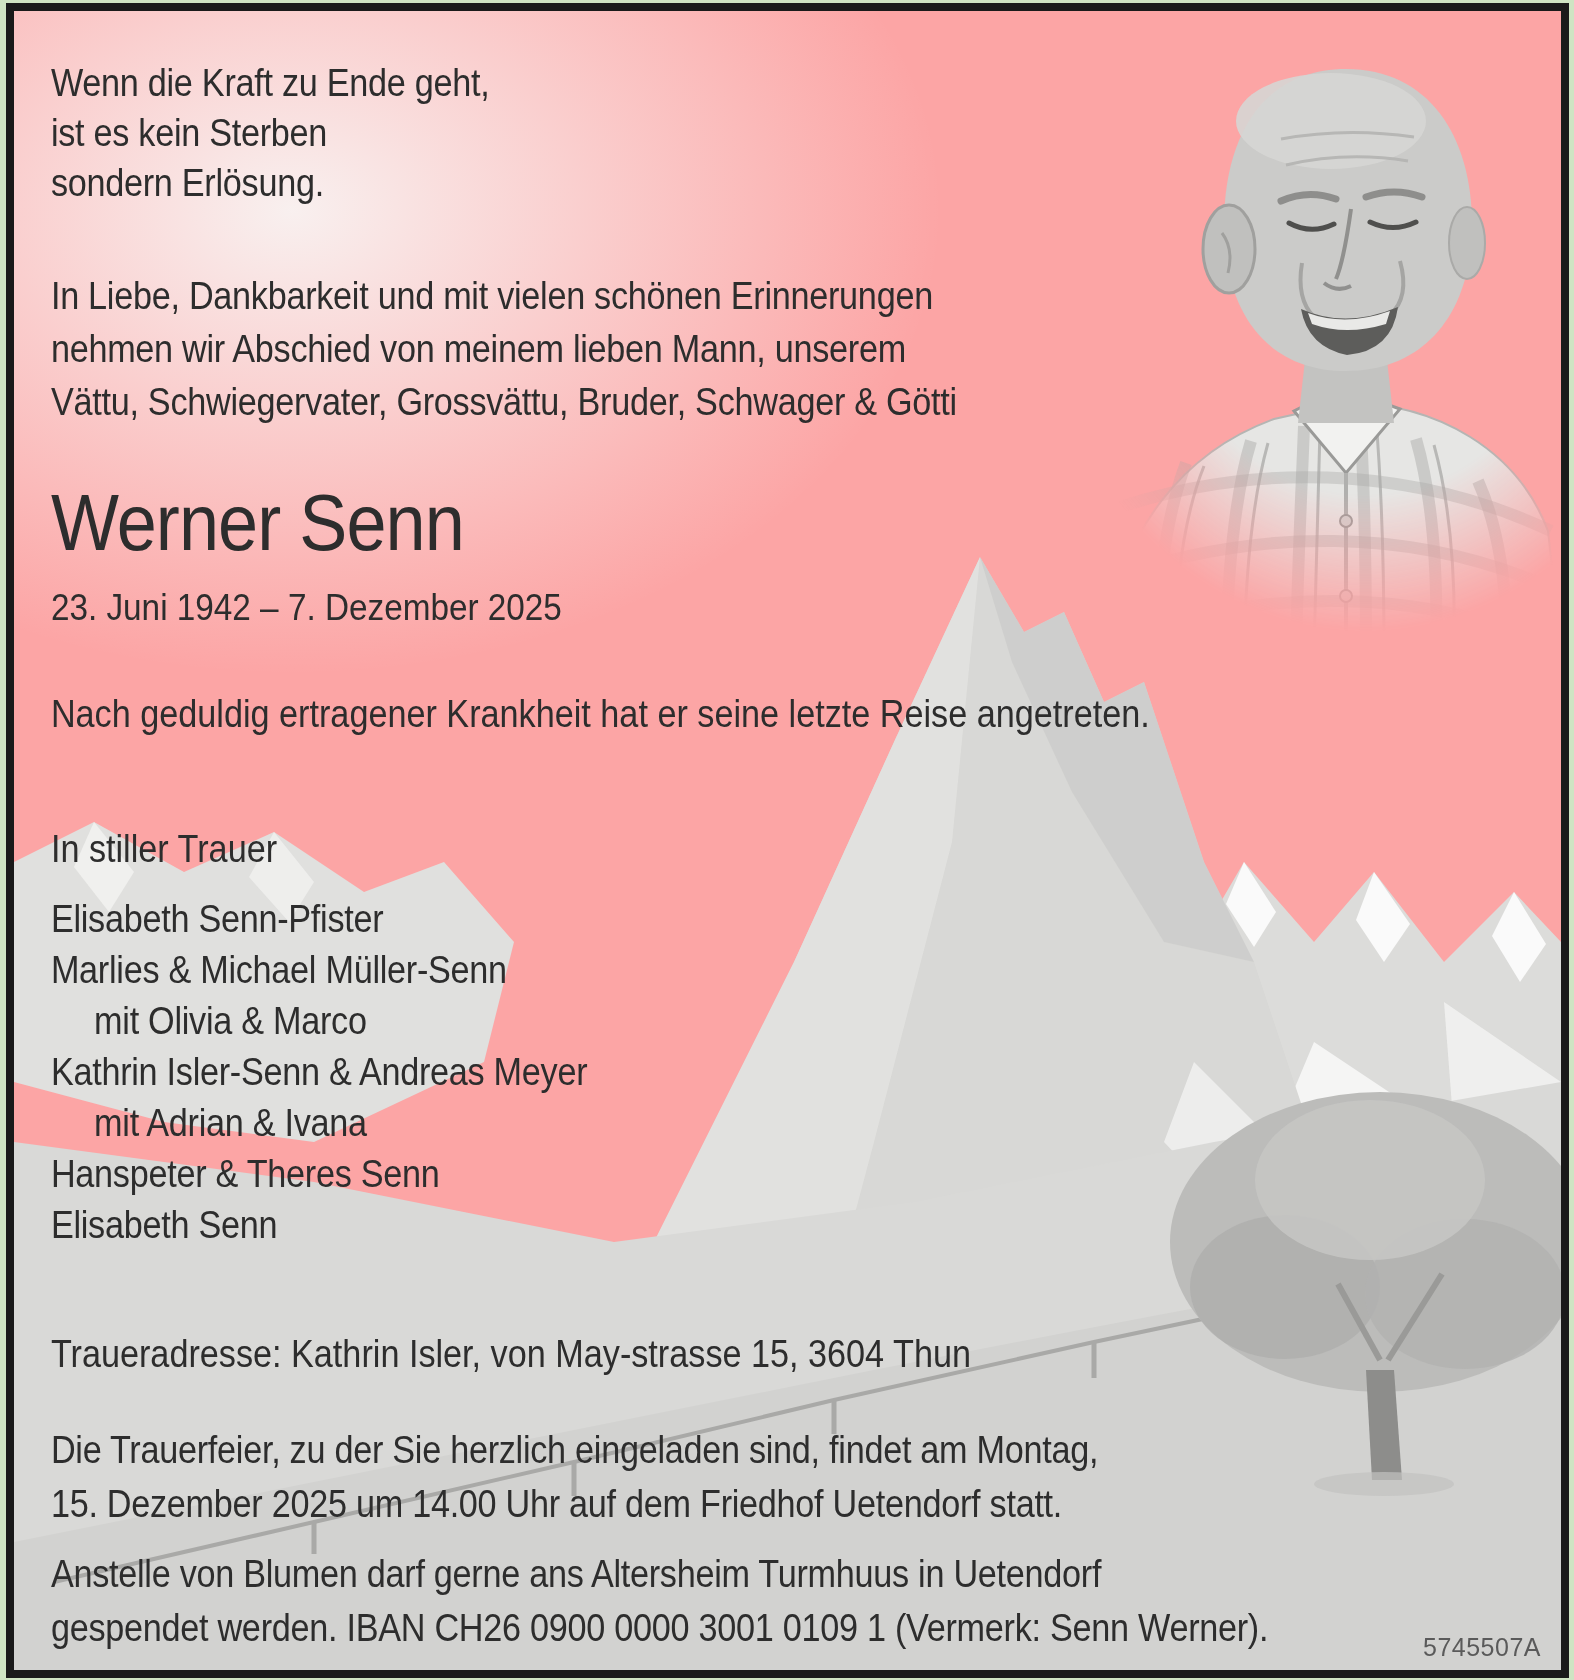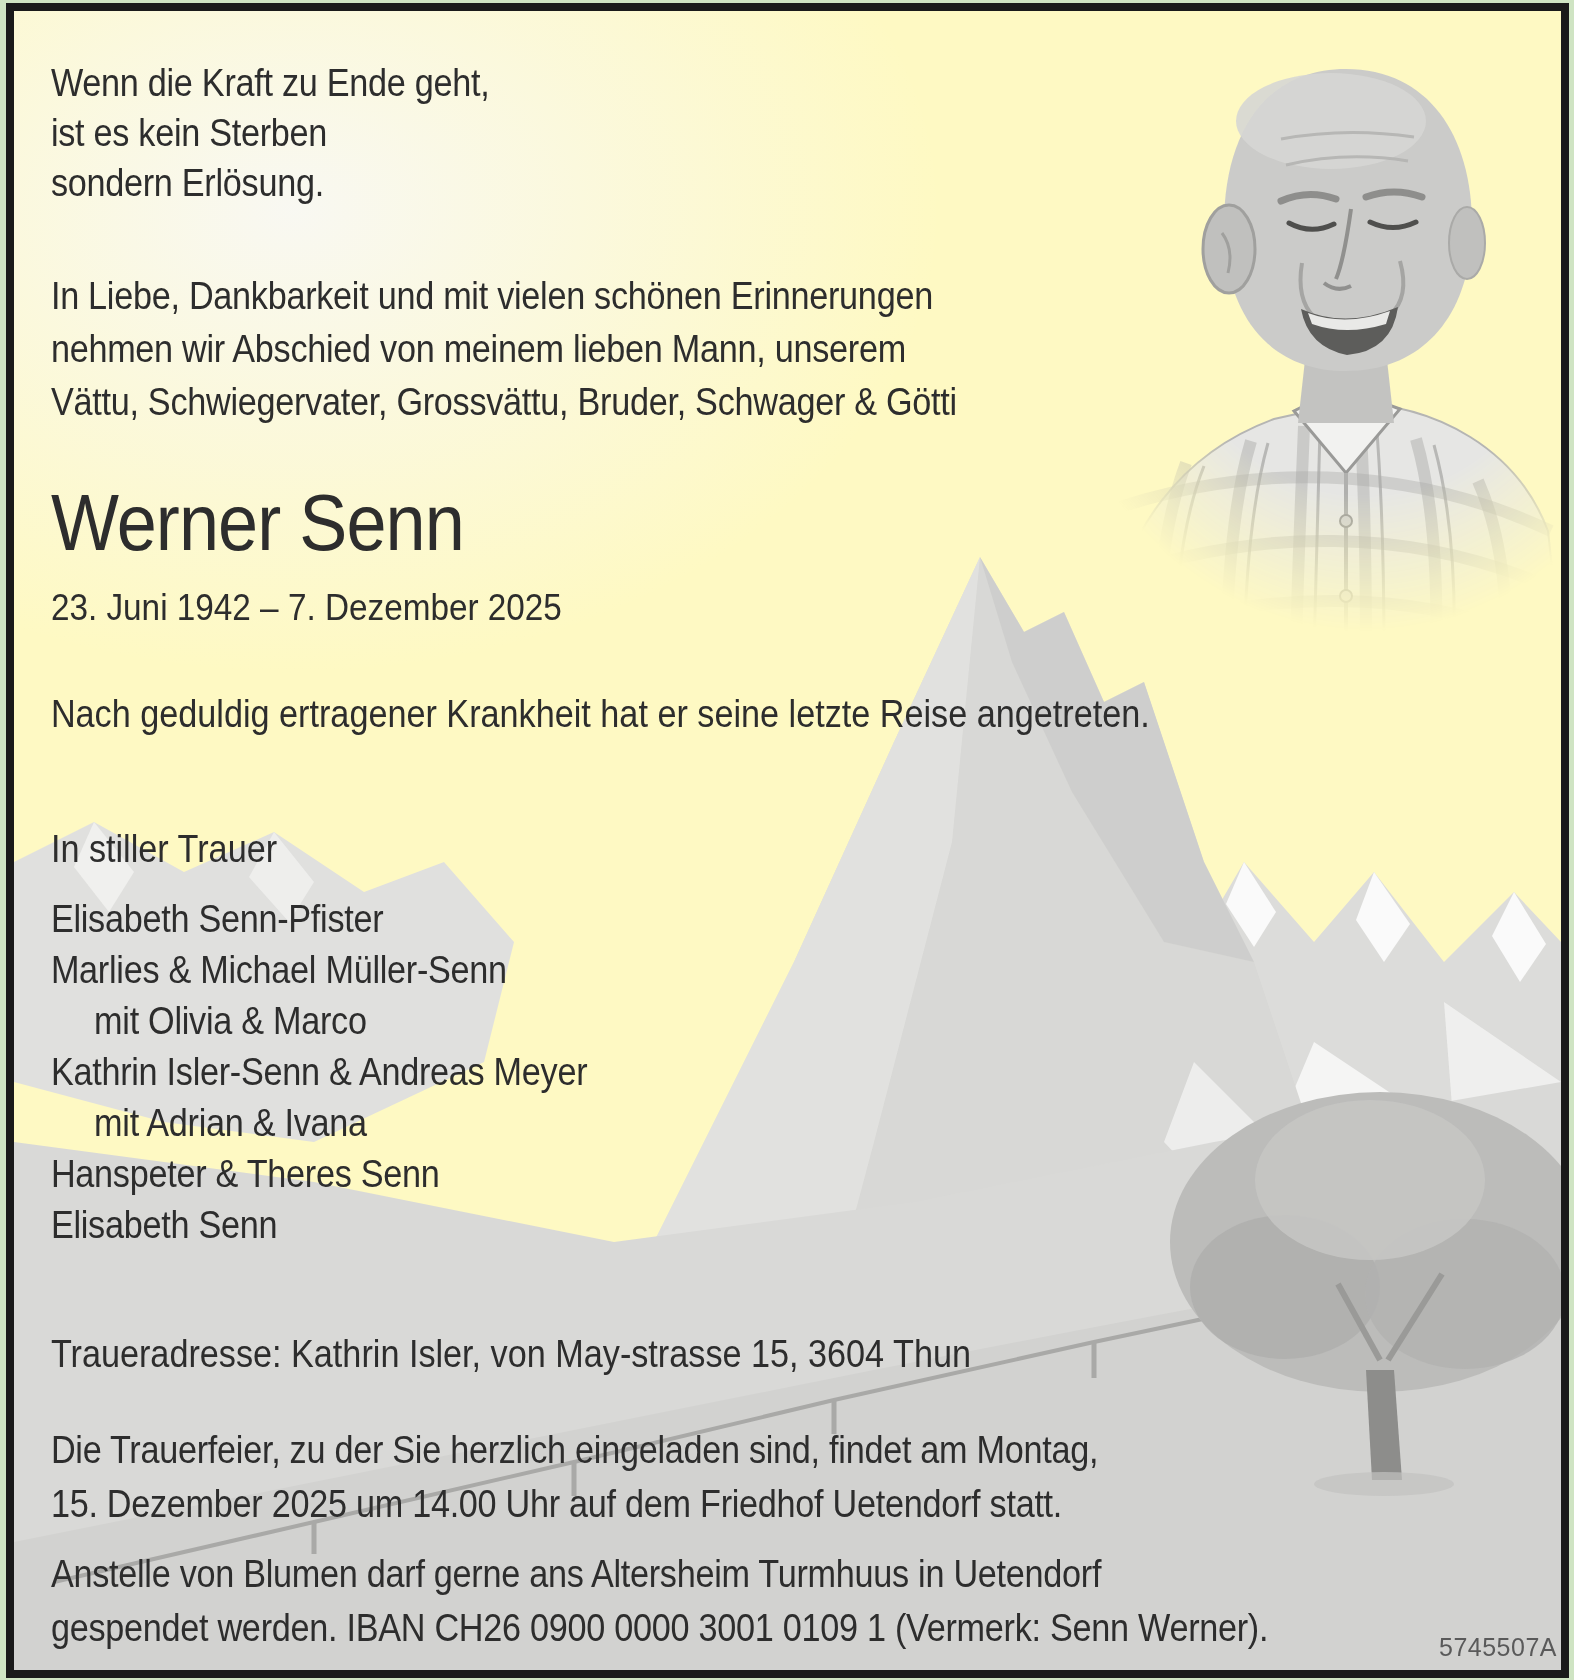--- a/index.html
+++ b/index.html
@@ -8,21 +8,21 @@
     width: 1574px;
     height: 1680px;
     background: #cfe4c3;
     font-family: "Liberation Sans", sans-serif;
     overflow: hidden;
   }
   .frame {
     position: absolute;
     left: 6px; top: 3px; right: 5px; bottom: 2px;
     border: 8px solid #1a1a1a;
-    background: #fef9c3;
+    background: #fca5a5;
     overflow: hidden;
   }
   
   .art-mountains {
     position: absolute;
     left: 0; right: 0; bottom: 0;
     height: 1228px;
     z-index: 0;
   }
   .art-portrait {
@@ -64,21 +64,21 @@
   .family { margin-top: 22px; }
   .family .line { font-size: 38px; line-height: 51px; }
   .family .indent { padding-left: 48px; }
   .address { margin-top: 80px; font-size: 38px; line-height: 46px; white-space: nowrap; }
   .funeral { margin-top: 46px; }
   .funeral .line { font-size: 38px; line-height: 54px; }
   .donation { margin-top: 16px; }
   .donation .line { font-size: 38px; line-height: 54px; }
   .ref-code {
     position: absolute;
-    right: 4px; bottom: 8px;
+    right: 20px; bottom: 8px;
     z-index: 3;
     font-size: 25px;
     color: #5a5a5a;
     letter-spacing: 0.5px;
   }
 </style>
 </head>
 <body>
 
 <div class="frame">

